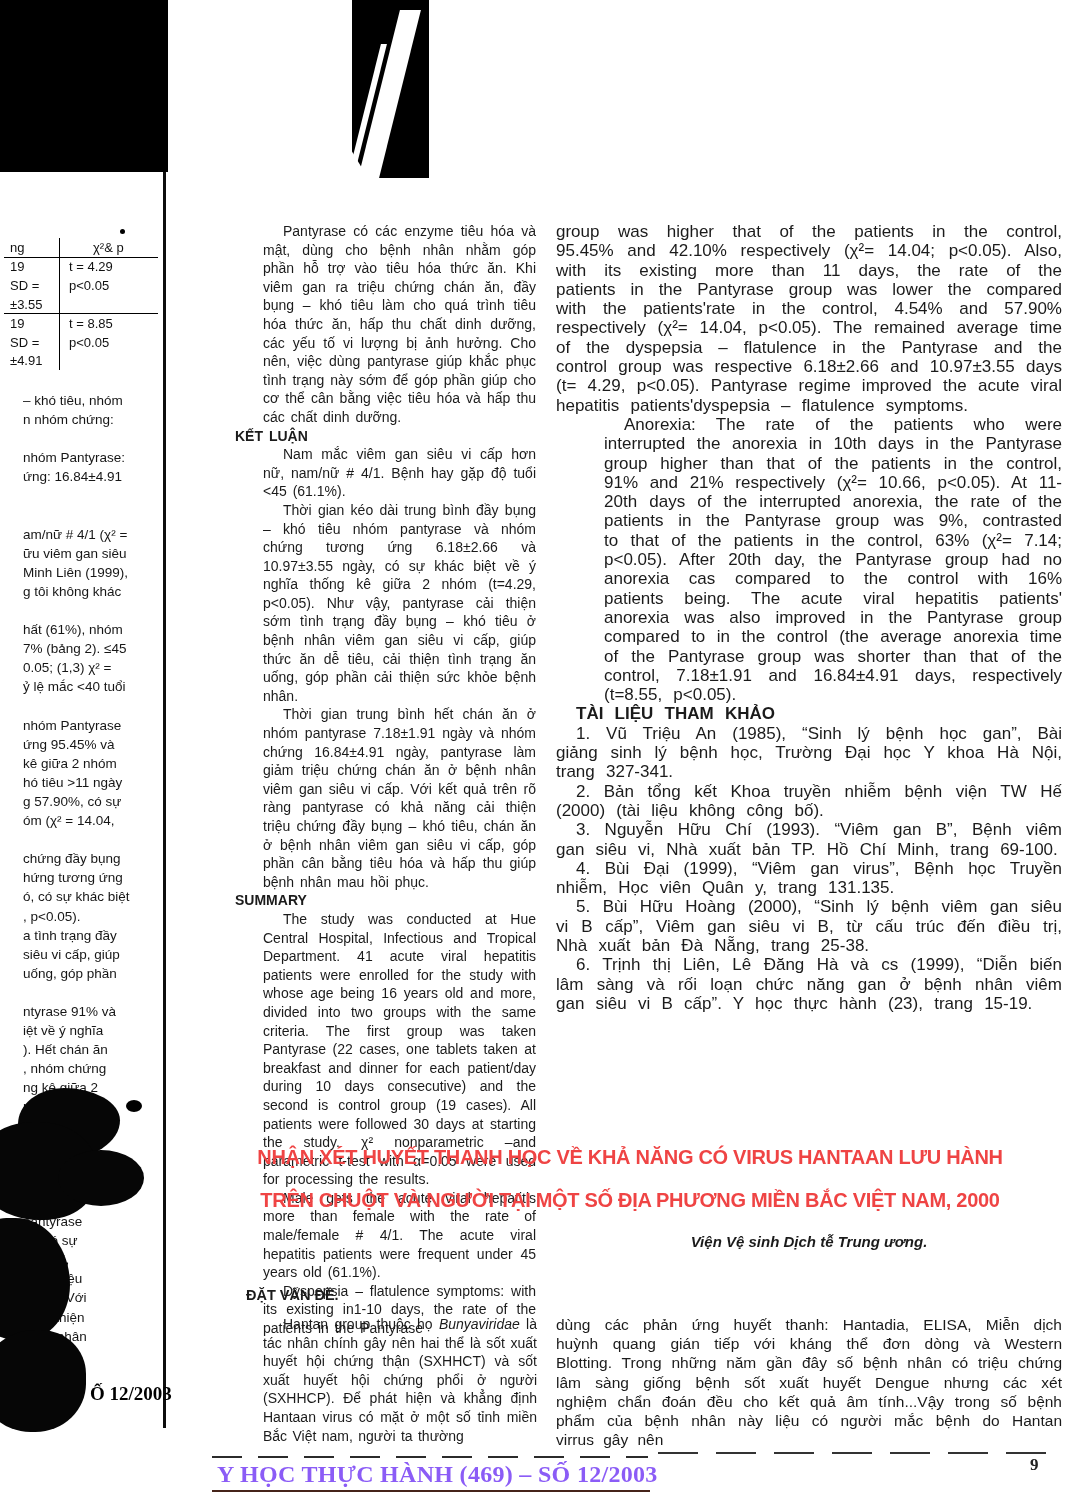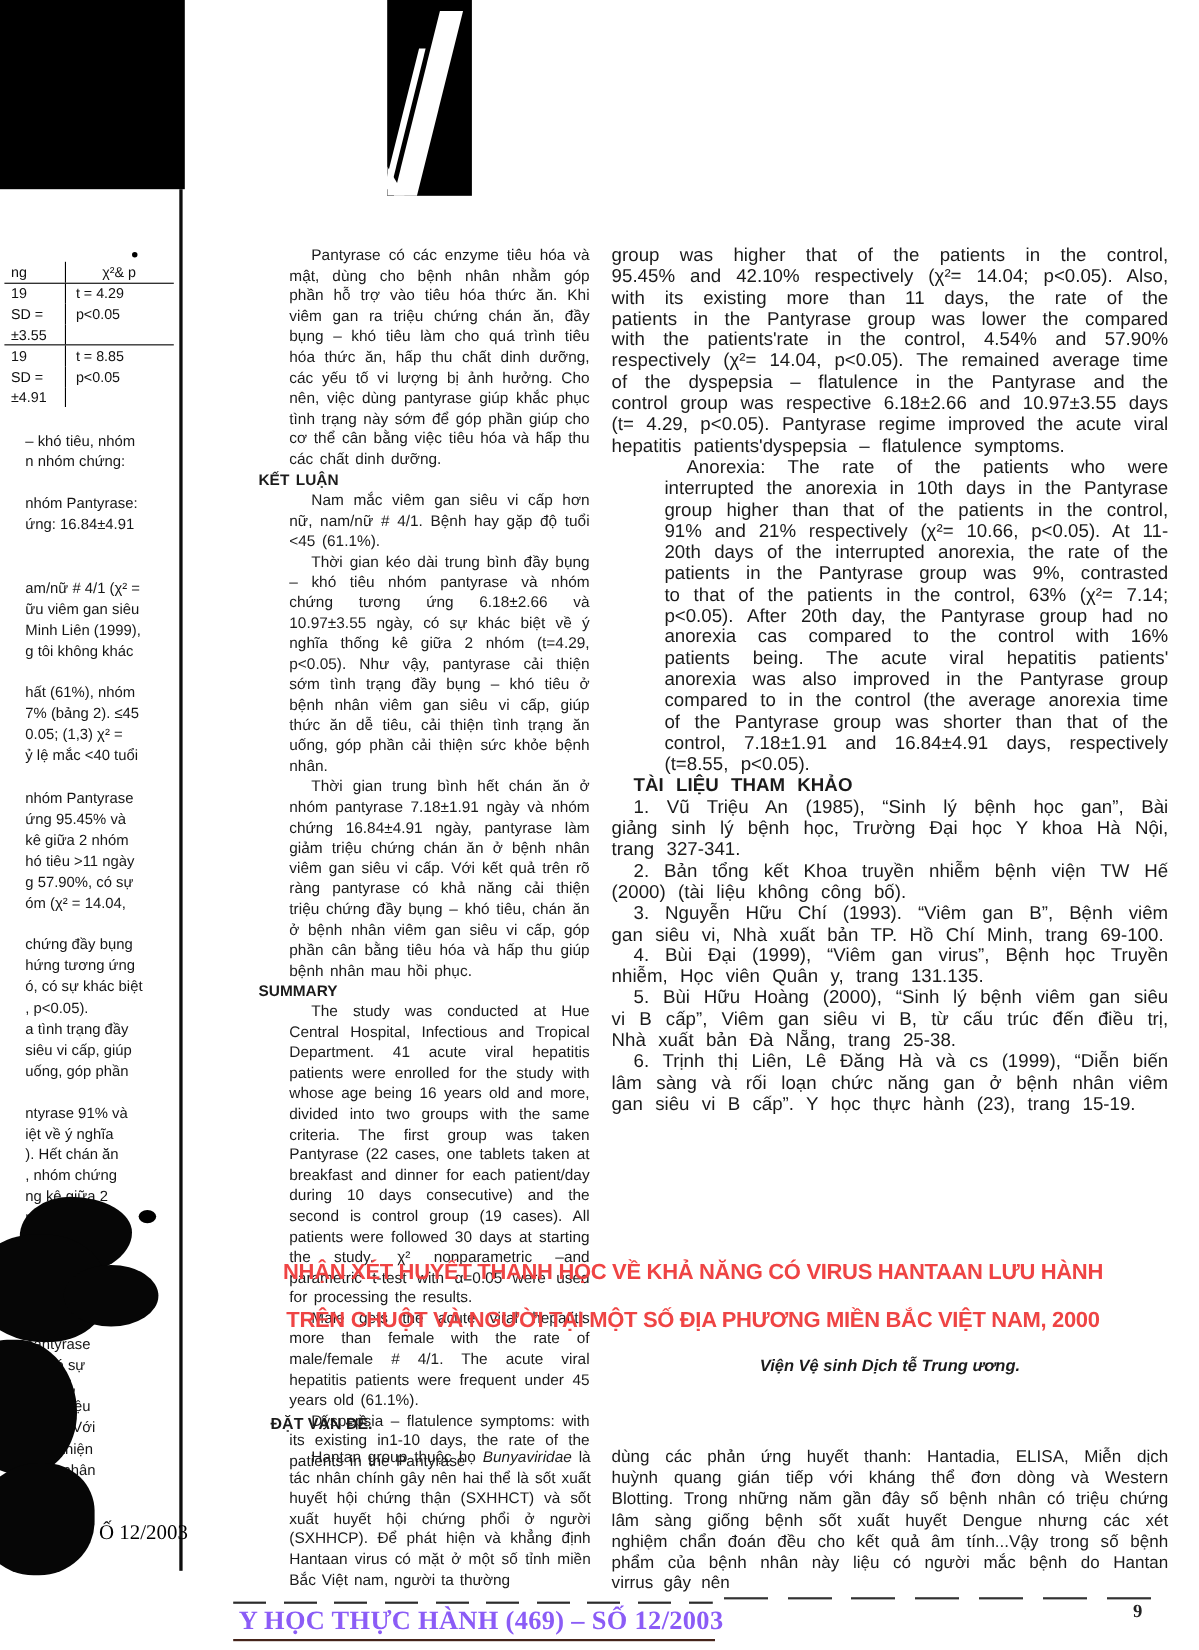--- a/index.html
+++ b/index.html
@@ -62,21 +62,21 @@
 
   
   .dash-left{left:212px;top:1456px;width:436px;height:2px;
     background:repeating-linear-gradient(90deg,#2b2b2b 0 30px,transparent 30px 46px);}
   .dash-right{left:658px;top:1452px;width:404px;height:2px;
     background:repeating-linear-gradient(90deg,#333 0 40px,transparent 40px 58px);}
   .footer-title{left:217px;top:1461px;font-family:"Liberation Serif", serif;
     font-weight:bold;font-size:24px;letter-spacing:0.3px;color:#8b5cf6;}
   .footer-rule{left:212px;top:1490px;width:438px;height:2px;background:#46241a;}
   .page-number{left:1030px;top:1455px;font-family:"Liberation Serif", serif;font-weight:bold;font-size:17px;color:#222;}
-  .bottom-date{left:90px;top:1383px;font-family:"Liberation Serif", serif;font-weight:normal;font-size:19px;color:#000;z-index:6;}
+  .bottom-date{left:90px;top:1383px;font-family:"Liberation Serif", serif;font-weight:bold;font-size:19px;color:#000;z-index:6;}
 </style>
 </head>
 <body>
 
 <div class="abs black-topleft"></div>
 <div class="abs black-topbar">
   <div class="wedge-a"></div>
   <div class="wedge-b"></div>
   <div class="wedge-c"></div>
 </div>

